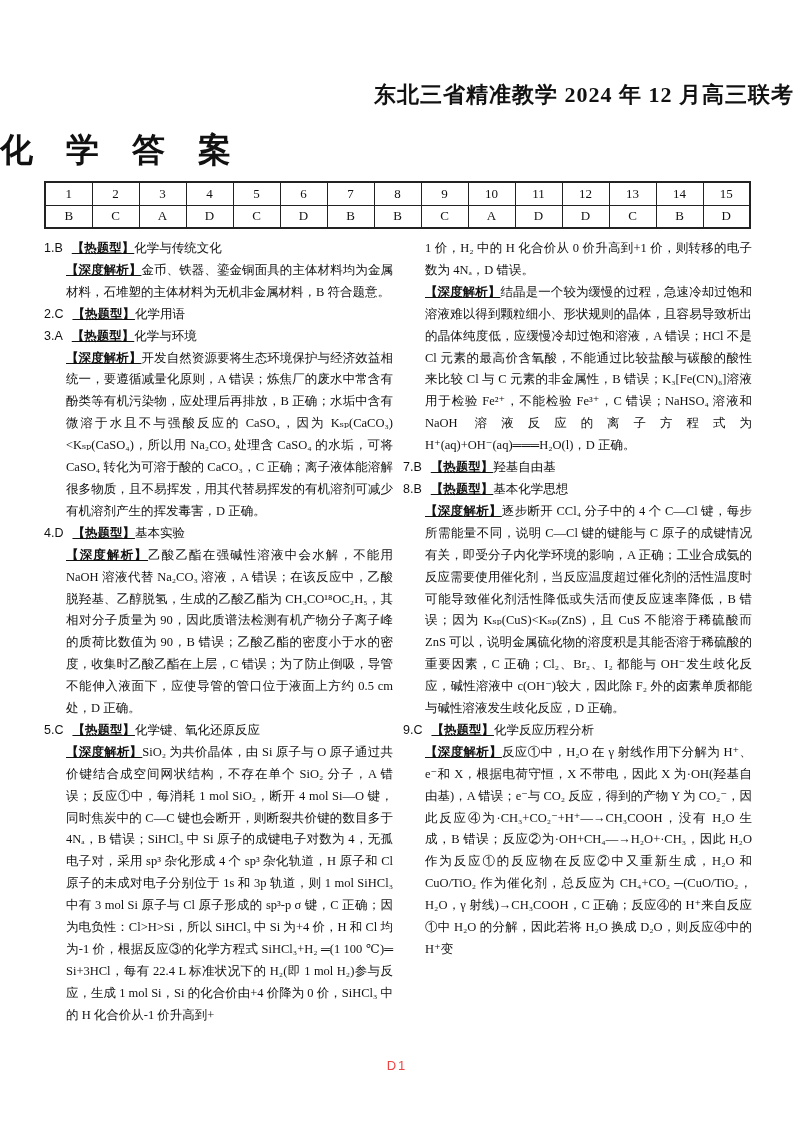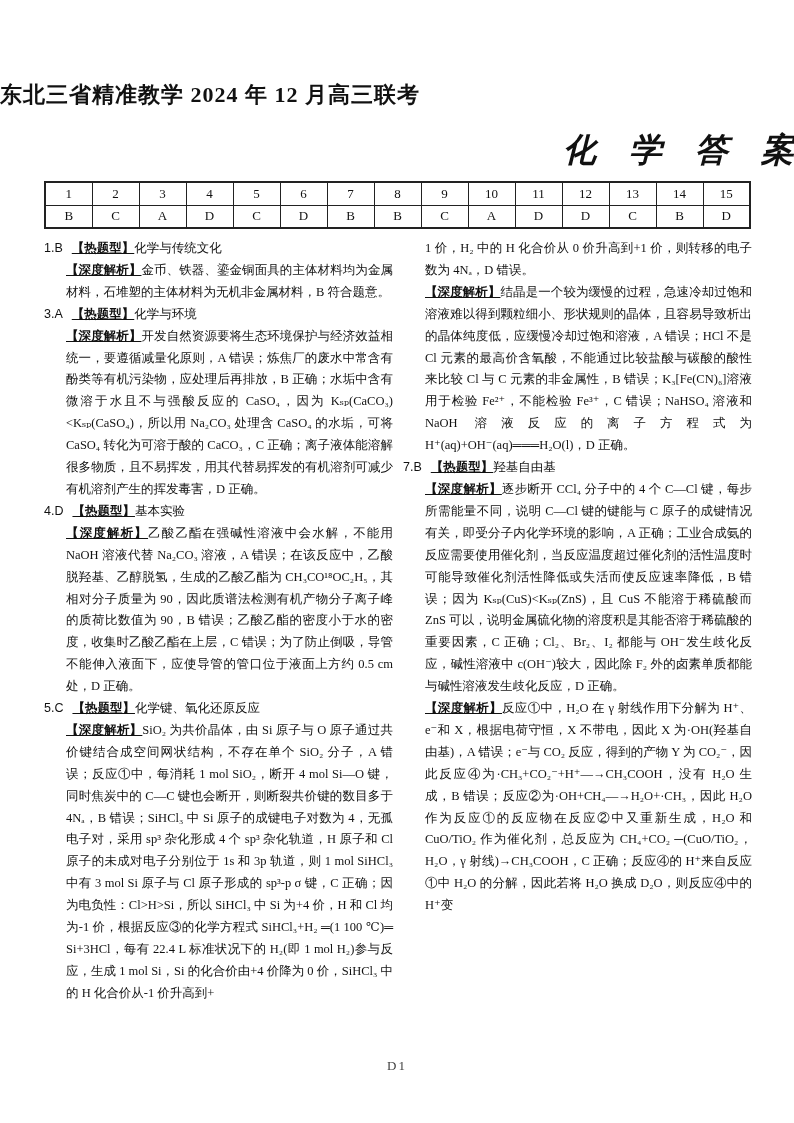--- a/index.html
+++ b/index.html
@@ -8,26 +8,26 @@
     width:794px; height:1123px;
     font-family:"Liberation Serif","DejaVu Serif",serif;
     color:#111;
   }
   .page {
     position:relative; width:794px; height:1123px;
     background:#ffffff; overflow:hidden;
   }
   .doc-title {
     position:absolute; top:80px; left:0; width:100%;
-    text-align:left; font-size:22px; font-weight:bold;
+    text-align:right; font-size:22px; font-weight:bold;
     letter-spacing:1px;
   }
   .doc-subtitle {
     position:absolute; top:128px; left:0; width:100%;
-    text-align:right; font-size:33px; font-weight:bold;font-style:italic;
+    text-align:left; font-size:33px; font-weight:bold;
   }
   table.answer-table {
     position:absolute; left:44px; top:181px; width:707px;
     border-collapse:collapse; table-layout:fixed;
     border:2px solid #222;
   }
   table.answer-table td {
     border:1px solid #222; height:23px;
     text-align:center; vertical-align:middle;
     font-size:13px;
@@ -45,22 +45,22 @@
     font-weight:normal;
     font-family:"Liberation Sans","DejaVu Sans",sans-serif;
     font-size:12.5px;
     margin-right:9px;
   }
   .label { font-weight:bold;text-decoration:underline; }
   .continuation { padding-left:22px; }
   .page-number {
     position:absolute; top:1058px; left:0; width:100%;
     text-align:center; font-size:13px; letter-spacing:2px;
-    font-family:Liberation Serif, serif;
-    color:#404040;
+    font-family:Liberation Sans, sans-serif;
+    color:#ef4444;
   }
 </style>
 </head>
 <body>
 
 <div class="page">
 
   <div class="doc-title">东北三省精准教学 2024 年 12 月高三联考</div>
   <div class="doc-subtitle">化　学　答　案</div>
 
@@ -108,20 +108,23 @@
     <div class="q">
       <div class="q-head">
         <span class="qa">1.B</span><span class="label">【热题型】</span><span>化学与传统文化</span>
       </div>
       <div class="q-body">
         <span class="label">【深度解析】</span><span>金币、铁器、鎏金铜面具的主体材料均为金属材料，石堆塑的主体材料为无机非金属材料，B 符合题意。</span>
       </div>
     </div>
 
     <div class="q">
+      <div class="q-head">
+        <span class="qa">2.C</span><span class="label">【热题型】</span><span>化学用语</span>
+      </div>
     </div>
 
     <div class="q">
       <div class="q-head">
         <span class="qa">3.A</span><span class="label">【热题型】</span><span>化学与环境</span>
       </div>
       <div class="q-body">
         <span class="label">【深度解析】</span><span>开发自然资源要将生态环境保护与经济效益相统一，要遵循减量化原则，A 错误；炼焦厂的废水中常含有酚类等有机污染物，应处理后再排放，B 正确；水垢中含有微溶于水且不与强酸反应的 CaSO₄，因为 Kₛₚ(CaCO₃)&lt;Kₛₚ(CaSO₄)，所以用 Na₂CO₃ 处理含 CaSO₄ 的水垢，可将 CaSO₄ 转化为可溶于酸的 CaCO₃，C 正确；离子液体能溶解很多物质，且不易挥发，用其代替易挥发的有机溶剂可减少有机溶剂产生的挥发毒害，D 正确。</span>
       </div>
     </div>
@@ -156,26 +159,32 @@
       </div>
     </div>
 
     <div class="q">
       <div class="q-head">
         <span class="qa">7.B</span><span class="label">【热题型】</span><span>羟基自由基</span>
       </div>
     </div>
 
     <div class="q">
+      <div class="q-head">
+        <span class="qa">8.B</span><span class="label">【热题型】</span><span>基本化学思想</span>
+      </div>
       <div class="q-body">
         <span class="label">【深度解析】</span><span>逐步断开 CCl₄ 分子中的 4 个 C—Cl 键，每步所需能量不同，说明 C—Cl 键的键能与 C 原子的成键情况有关，即受分子内化学环境的影响，A 正确；工业合成氨的反应需要使用催化剂，当反应温度超过催化剂的活性温度时可能导致催化剂活性降低或失活而使反应速率降低，B 错误；因为 Kₛₚ(CuS)&lt;Kₛₚ(ZnS)，且 CuS 不能溶于稀硫酸而 ZnS 可以，说明金属硫化物的溶度积是其能否溶于稀硫酸的重要因素，C 正确；Cl₂、Br₂、I₂ 都能与 OH⁻发生歧化反应，碱性溶液中 c(OH⁻)较大，因此除 F₂ 外的卤素单质都能与碱性溶液发生歧化反应，D 正确。</span>
       </div>
     </div>
 
     <div class="q">
+      <div class="q-head">
+        <span class="qa">9.C</span><span class="label">【热题型】</span><span>化学反应历程分析</span>
+      </div>
       <div class="q-body">
         <span class="label">【深度解析】</span><span>反应①中，H₂O 在 γ 射线作用下分解为 H⁺、e⁻和 X，根据电荷守恒，X 不带电，因此 X 为·OH(羟基自由基)，A 错误；e⁻与 CO₂ 反应，得到的产物 Y 为 CO₂⁻，因此反应④为·CH₃+CO₂⁻+H⁺—→CH₃COOH，没有 H₂O 生成，B 错误；反应②为·OH+CH₄—→H₂O+·CH₃，因此 H₂O 作为反应①的反应物在反应②中又重新生成，H₂O 和 CuO/TiO₂ 作为催化剂，总反应为 CH₄+CO₂ ─(CuO/TiO₂，H₂O，γ 射线)→CH₃COOH，C 正确；反应④的 H⁺来自反应①中 H₂O 的分解，因此若将 H₂O 换成 D₂O，则反应④中的 H⁺变</span>
       </div>
     </div>
 
   </div>
 
   <div class="page-number">D1</div>
 
 </div>

